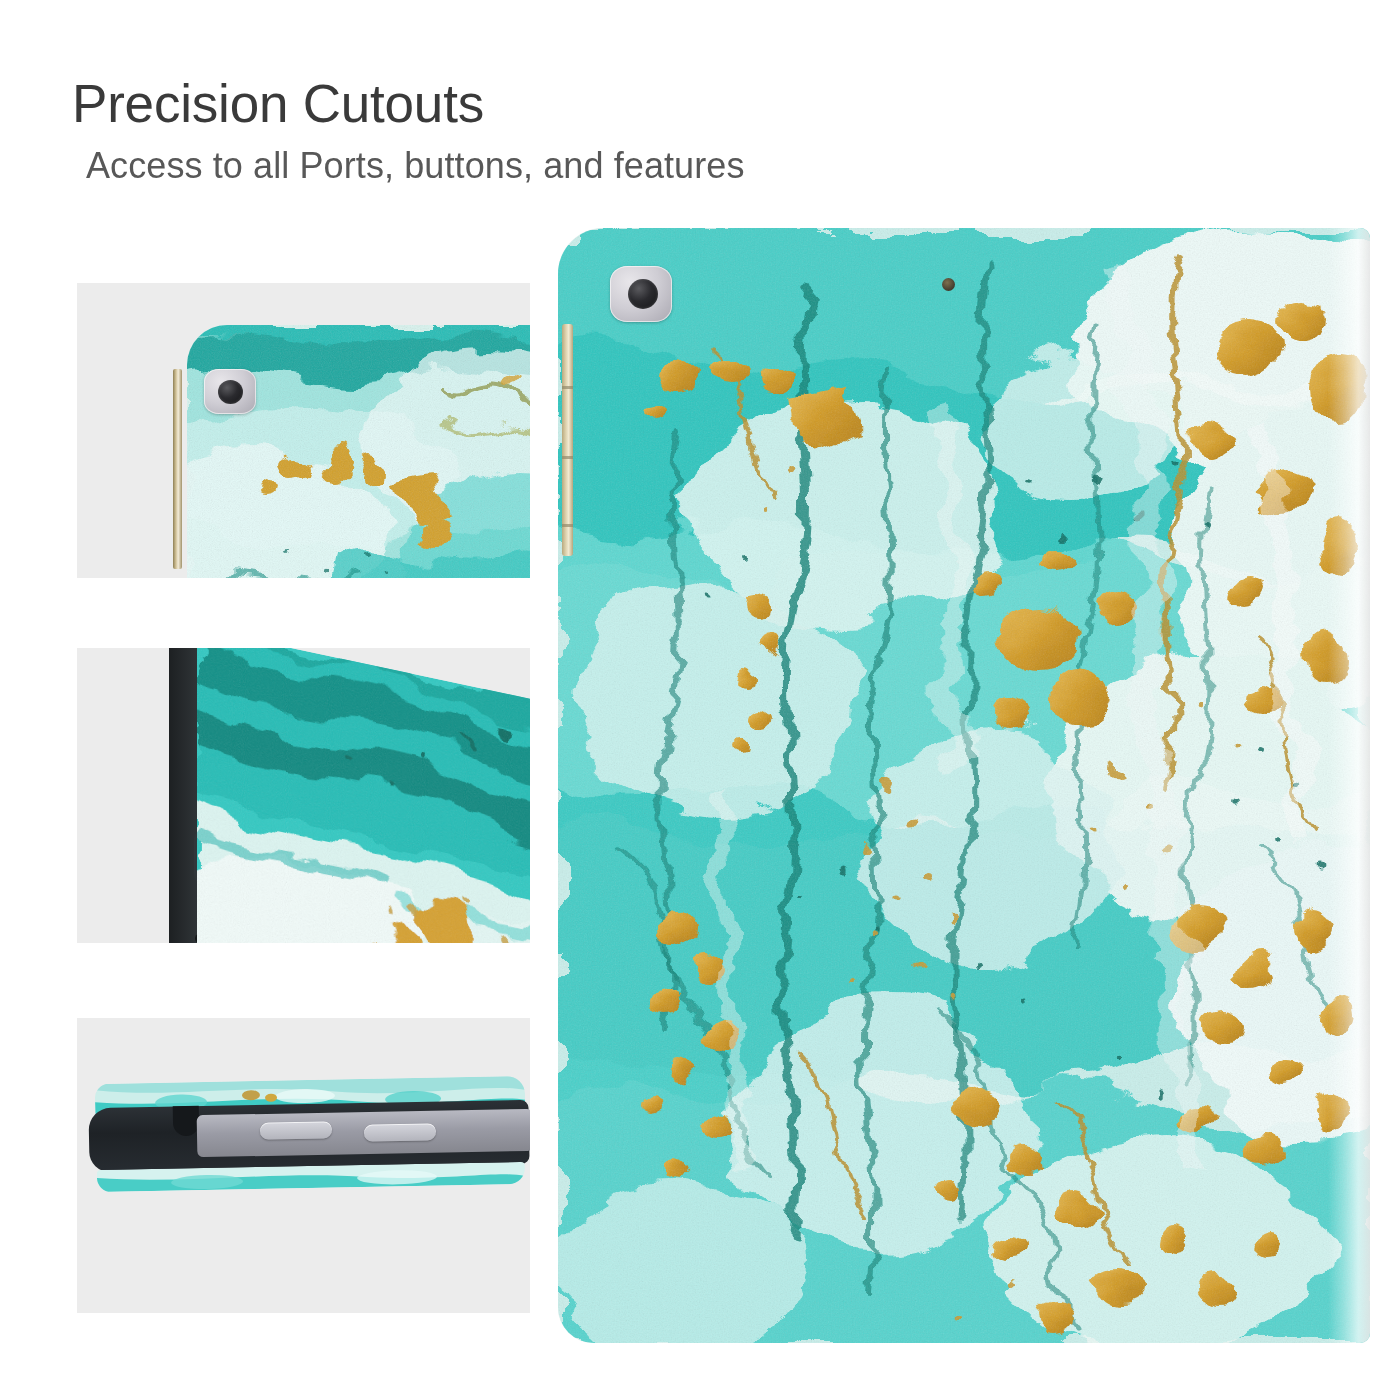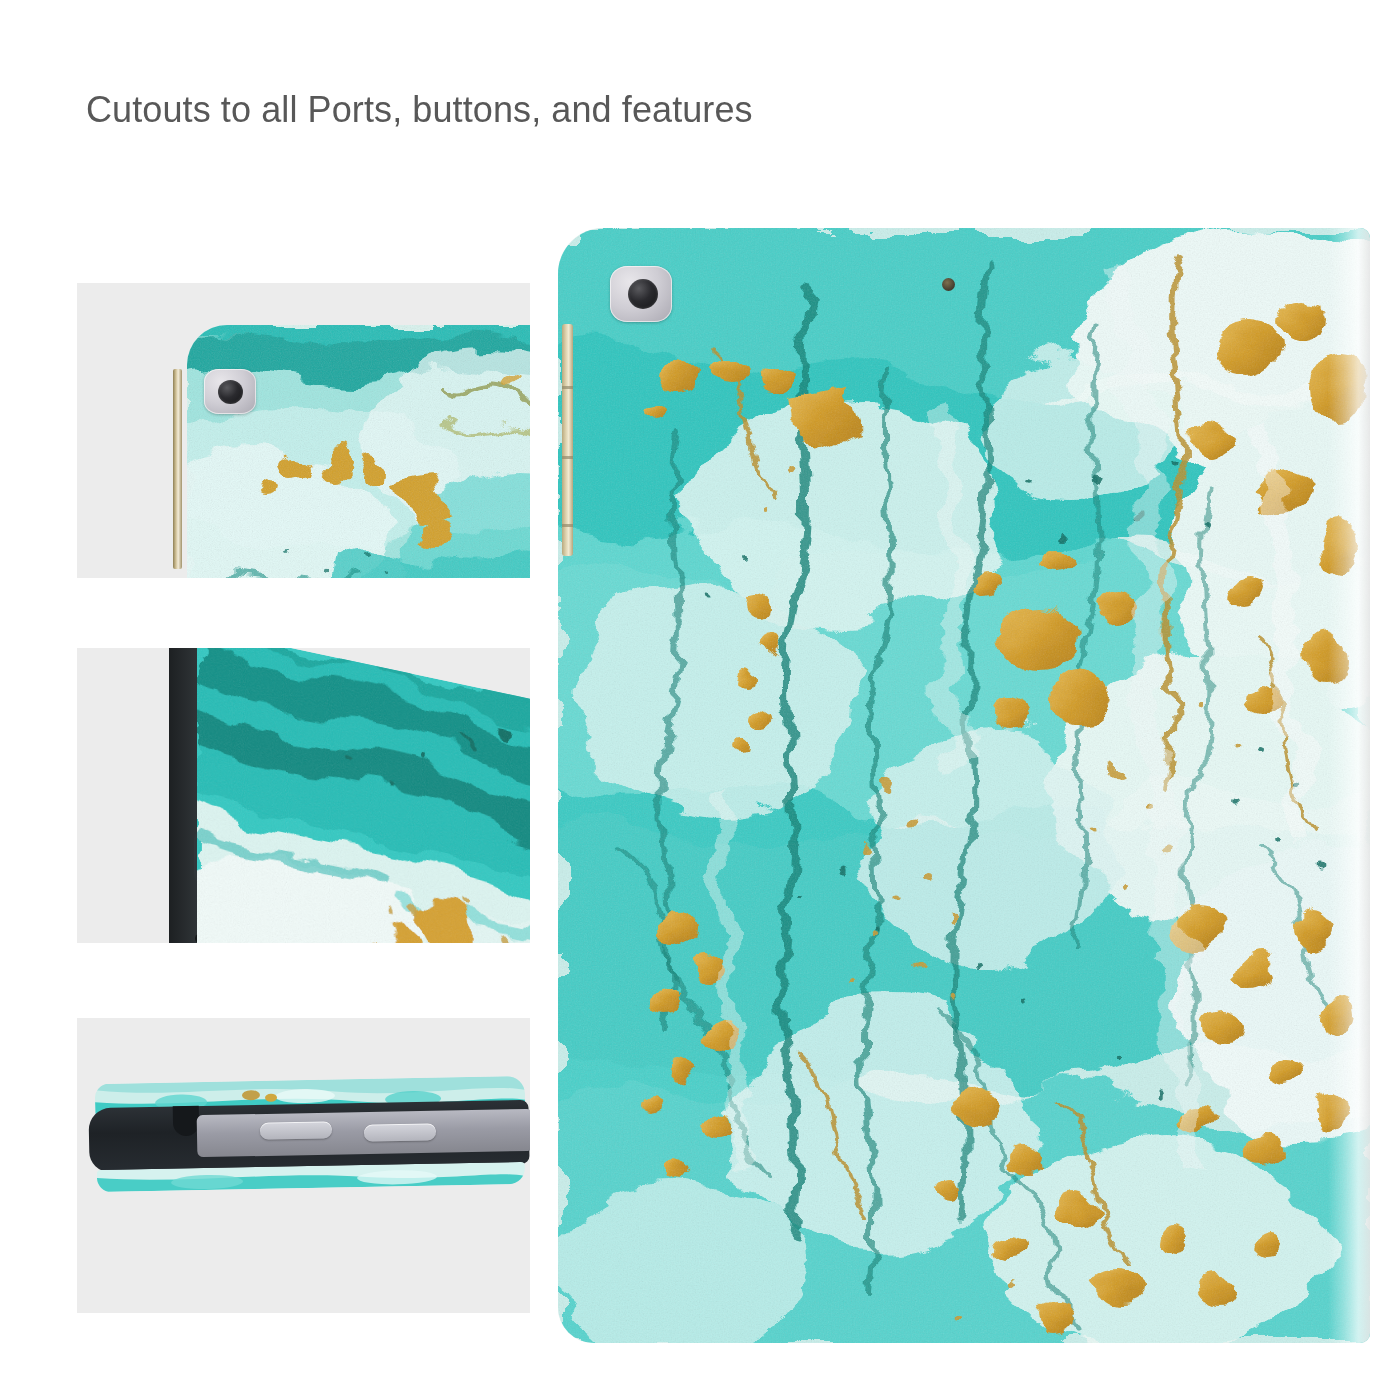--- a/index.html
+++ b/index.html
@@ -145,21 +145,22 @@
     position:absolute;left:20px;top:148px;width:428px;height:22px;
     overflow:hidden;border-radius:4px 4px 16px 14px;transform:rotate(-1.1deg);
   }
 </style>
 </head>
 <body>
 
 <div class="page">
 
   <div class="header">
-    <p class="subtitle">Cutouts to all Ports, buttons, and features</p>
+    <h1 class="title">Precision Cutouts</h1>
+    <p class="subtitle">Access to all Ports, buttons, and features</p>
   </div>
 
   <div class="thumb" id="thumb-1">
     <div class="t1-case">
       <div class="marble">
         <svg width="400" height="300" viewBox="0 0 400 300" preserveAspectRatio="none">
           <defs>
             <filter id="t1grain" x="-10%" y="-10%" width="120%" height="120%">
               <feTurbulence type="fractalNoise" baseFrequency="0.9" numOctaves="3" seed="7" result="n"></feTurbulence>
               <feColorMatrix in="n" type="saturate" values="0"></feColorMatrix>

